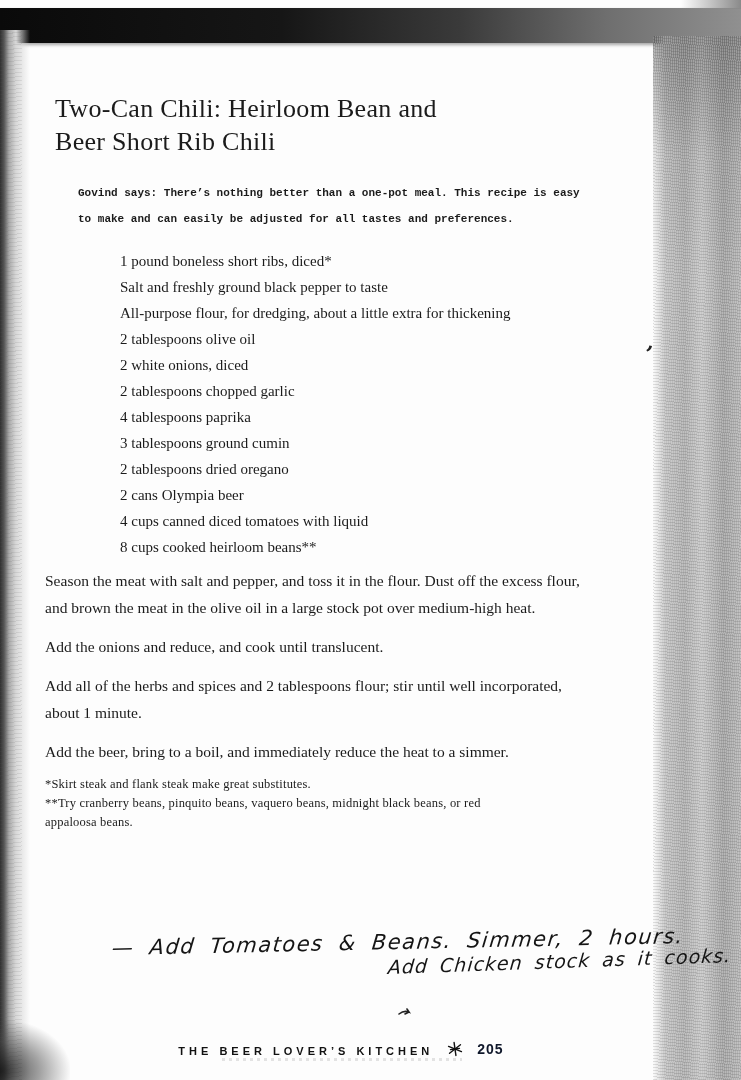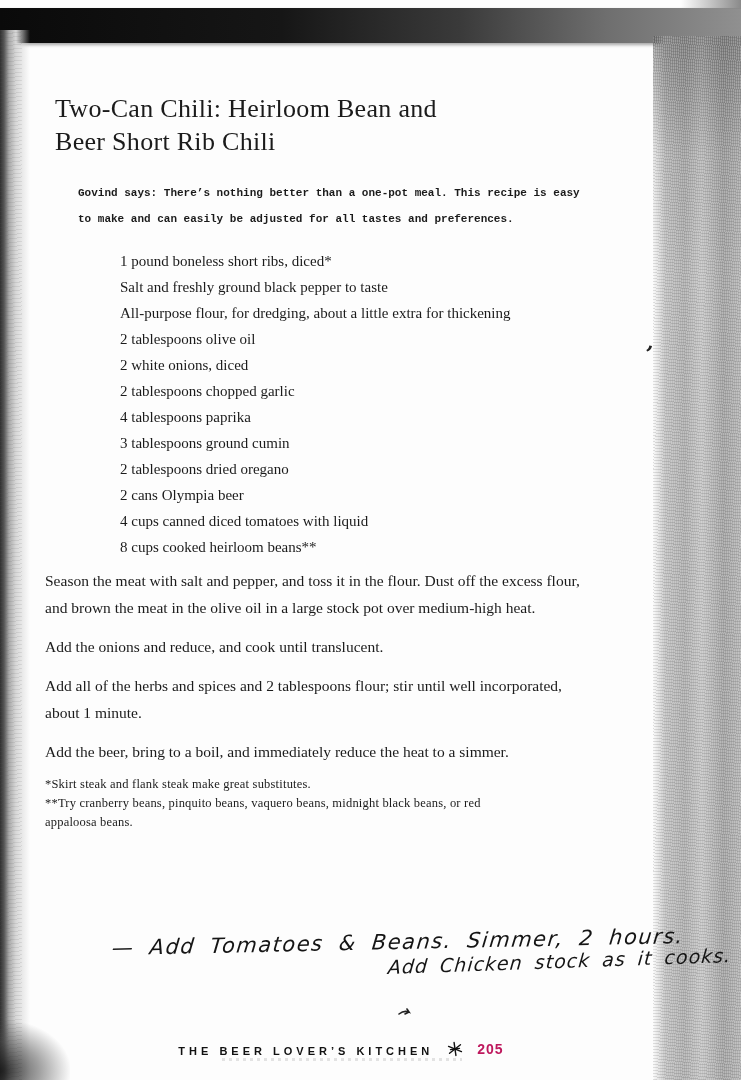--- a/index.html
+++ b/index.html
@@ -89,21 +89,21 @@
   .hw2{left:388px;top:950px;font-size:19px;letter-spacing:1px;word-spacing:5px;transform:rotate(-2deg) skewX(-7deg);}
   .footer{
     position:absolute;left:11px;top:1041px;width:660px;
     display:flex;justify-content:center;align-items:flex-end;gap:14px;
     font-family:"Liberation Sans","DejaVu Sans",sans-serif;
   }
   .footer .book-title{
     font-size:11px;font-weight:bold;letter-spacing:4px;color:#111;
   }
   .footer .page-number{
-    font-size:14px;font-weight:bold;letter-spacing:1px;color:#be185d;
+    font-size:14px;font-weight:bold;letter-spacing:1px;color:#0f172a;
   }
   .star{width:16px;height:16px;transform:rotate(-8deg);}
 </style>
 </head>
 <body>
 
 <div class="page">
 
   <div class="top-shadow"></div>
   <div class="top-right-corner"></div>

